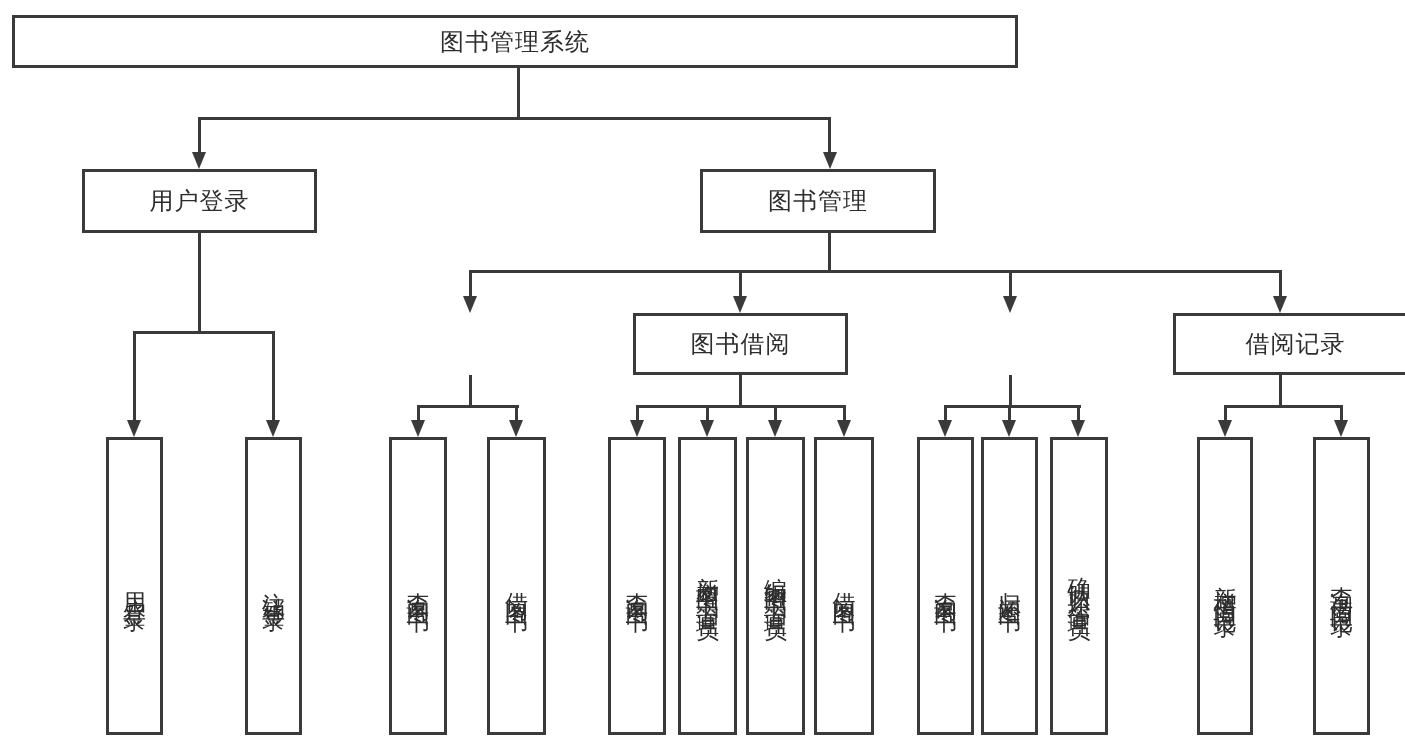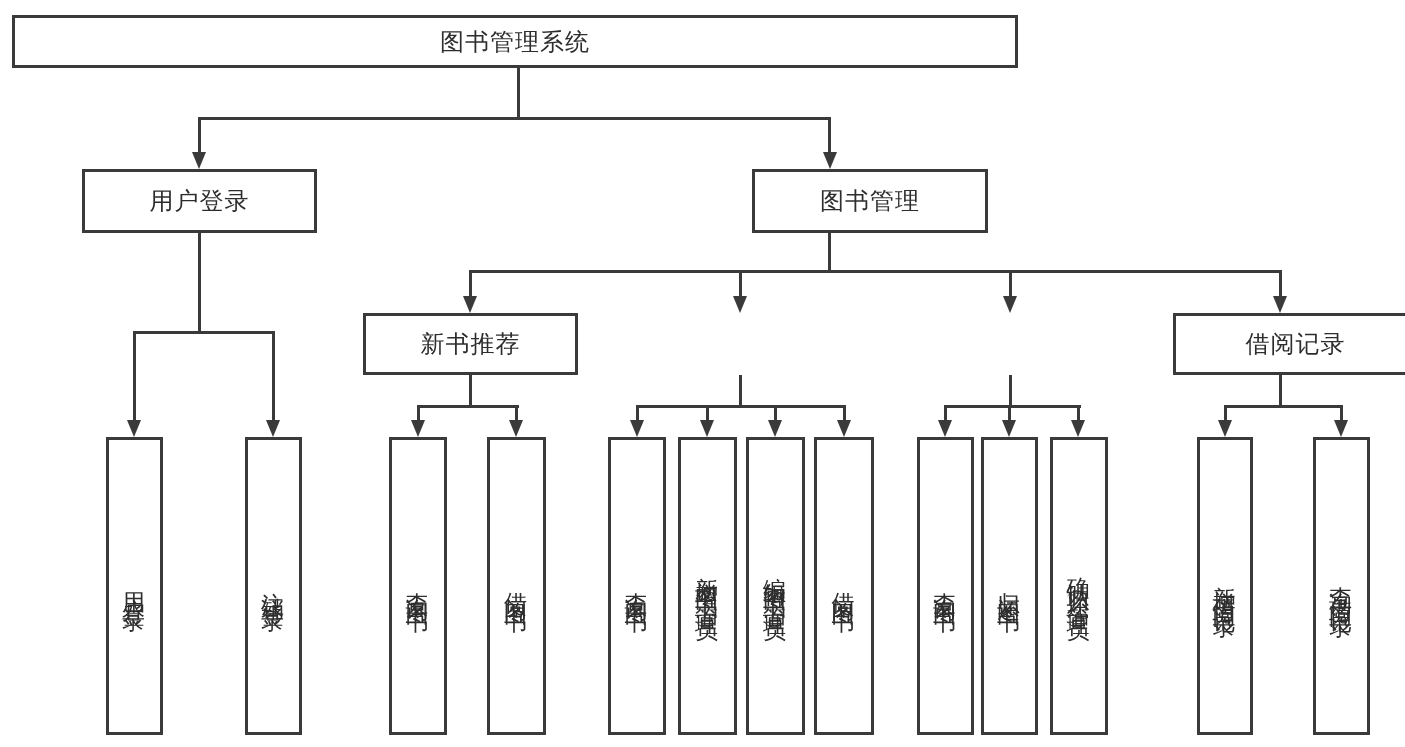--- a/index.html
+++ b/index.html
@@ -2,21 +2,21 @@
 <html><head>
 <meta charset="utf-8">
 <style>
   html, body { margin: 0; padding: 0; background: #ffffff; }
   .canvas {
     position: relative;
     width: 1405px;
     height: 747px;
     background: #ffffff;
     overflow: hidden;
-    font-family: Liberation Sans, sans-serif;
+    font-family: Liberation Serif, serif;
     color: #2d2d2d;
   }
   .node {
     position: absolute;
     box-sizing: border-box;
     border: 3px solid #3a3a3a;
     background: #ffffff;
     display: flex;
     align-items: center;
     justify-content: center;
@@ -70,26 +70,26 @@
 
 <div class="canvas">
 
   <div class="node" style="left:12px; top:15px; width:1006px; height:53px;">
     <span>图书管理系统</span>
   </div>
 
   <div class="node" style="left:82px; top:169px; width:235px; height:64px;">
     <span>用户登录</span>
   </div>
-  <div class="node" style="left:752px; top:169px; width:236px; height:64px;">
+  <div class="node" style="left:700px; top:169px; width:236px; height:64px;">
     <span>图书管理</span>
   </div>
 
-  <div class="node" style="left:363px; top:313px; width:215px; height:62px;">
-    <span>新书推荐</span>
+  <div class="node" style="left:633px; top:313px; width:215px; height:62px;">
+    <span>图书借阅</span>
   </div>
   <div class="node" style="left:1173px; top:313px; width:245px; height:62px;">
     <span>借阅记录</span>
   </div>
 
   <div class="leaf" style="left:106px; width:57px;">
     <span>用户登录</span>
   </div>
   <div class="leaf" style="left:245px; width:57px;">
     <span>注销登录</span>

